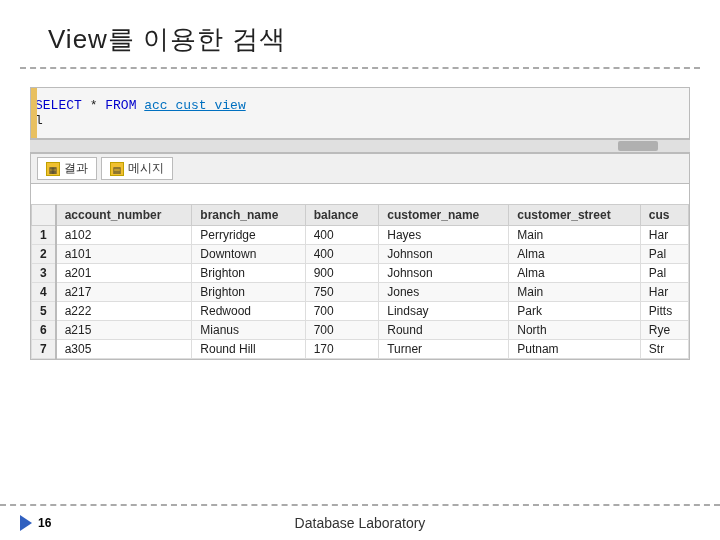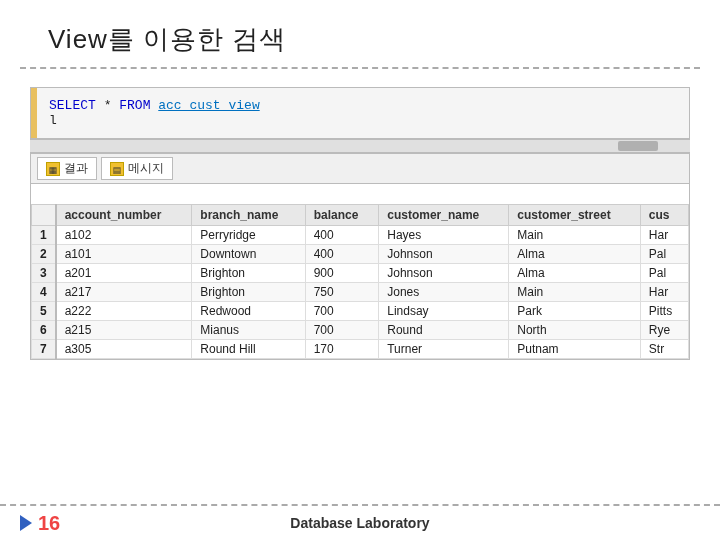--- a/index.html
+++ b/index.html
@@ -40,21 +40,21 @@
     .sql-editor-left-bar {
       position: absolute;
       left: 0;
       top: 0;
       bottom: 0;
       width: 6px;
       background: #e8c060;
     }
 
     .sql-editor-content {
-      padding: 10px 12px 10px 18px;
+      padding: 10px 12px 10px 4px;
       font-family: 'Courier New', monospace;
       font-size: 13px;
       color: #222;
       min-height: 44px;
     }
 
     .sql-keyword { color: #0000cc; font-weight: normal; }
     .sql-viewname { color: #0070c0; text-decoration: underline; }
 
     .scrollbar-area {
@@ -191,28 +191,28 @@
 
     .footer-arrow {
       width: 0;
       height: 0;
       border-top: 8px solid transparent;
       border-bottom: 8px solid transparent;
       border-left: 12px solid #3060c0;
     }
 
     .footer-page-num {
-      font-size: 20px;
+      font-size: 12px;
       font-weight: bold;
-      color: #ef4444;
+      color: #000000;
     }
 
     .footer-center {
       font-size: 14px;
-      font-weight: bold;
+      font-weight: normal;
       color: #333;
     }
   </style>
 </head>
 <body>
 
 <h1 class="page-title">View를 이용한 검색</h1>
 <hr class="title-divider">
 
 <div class="content-area">

